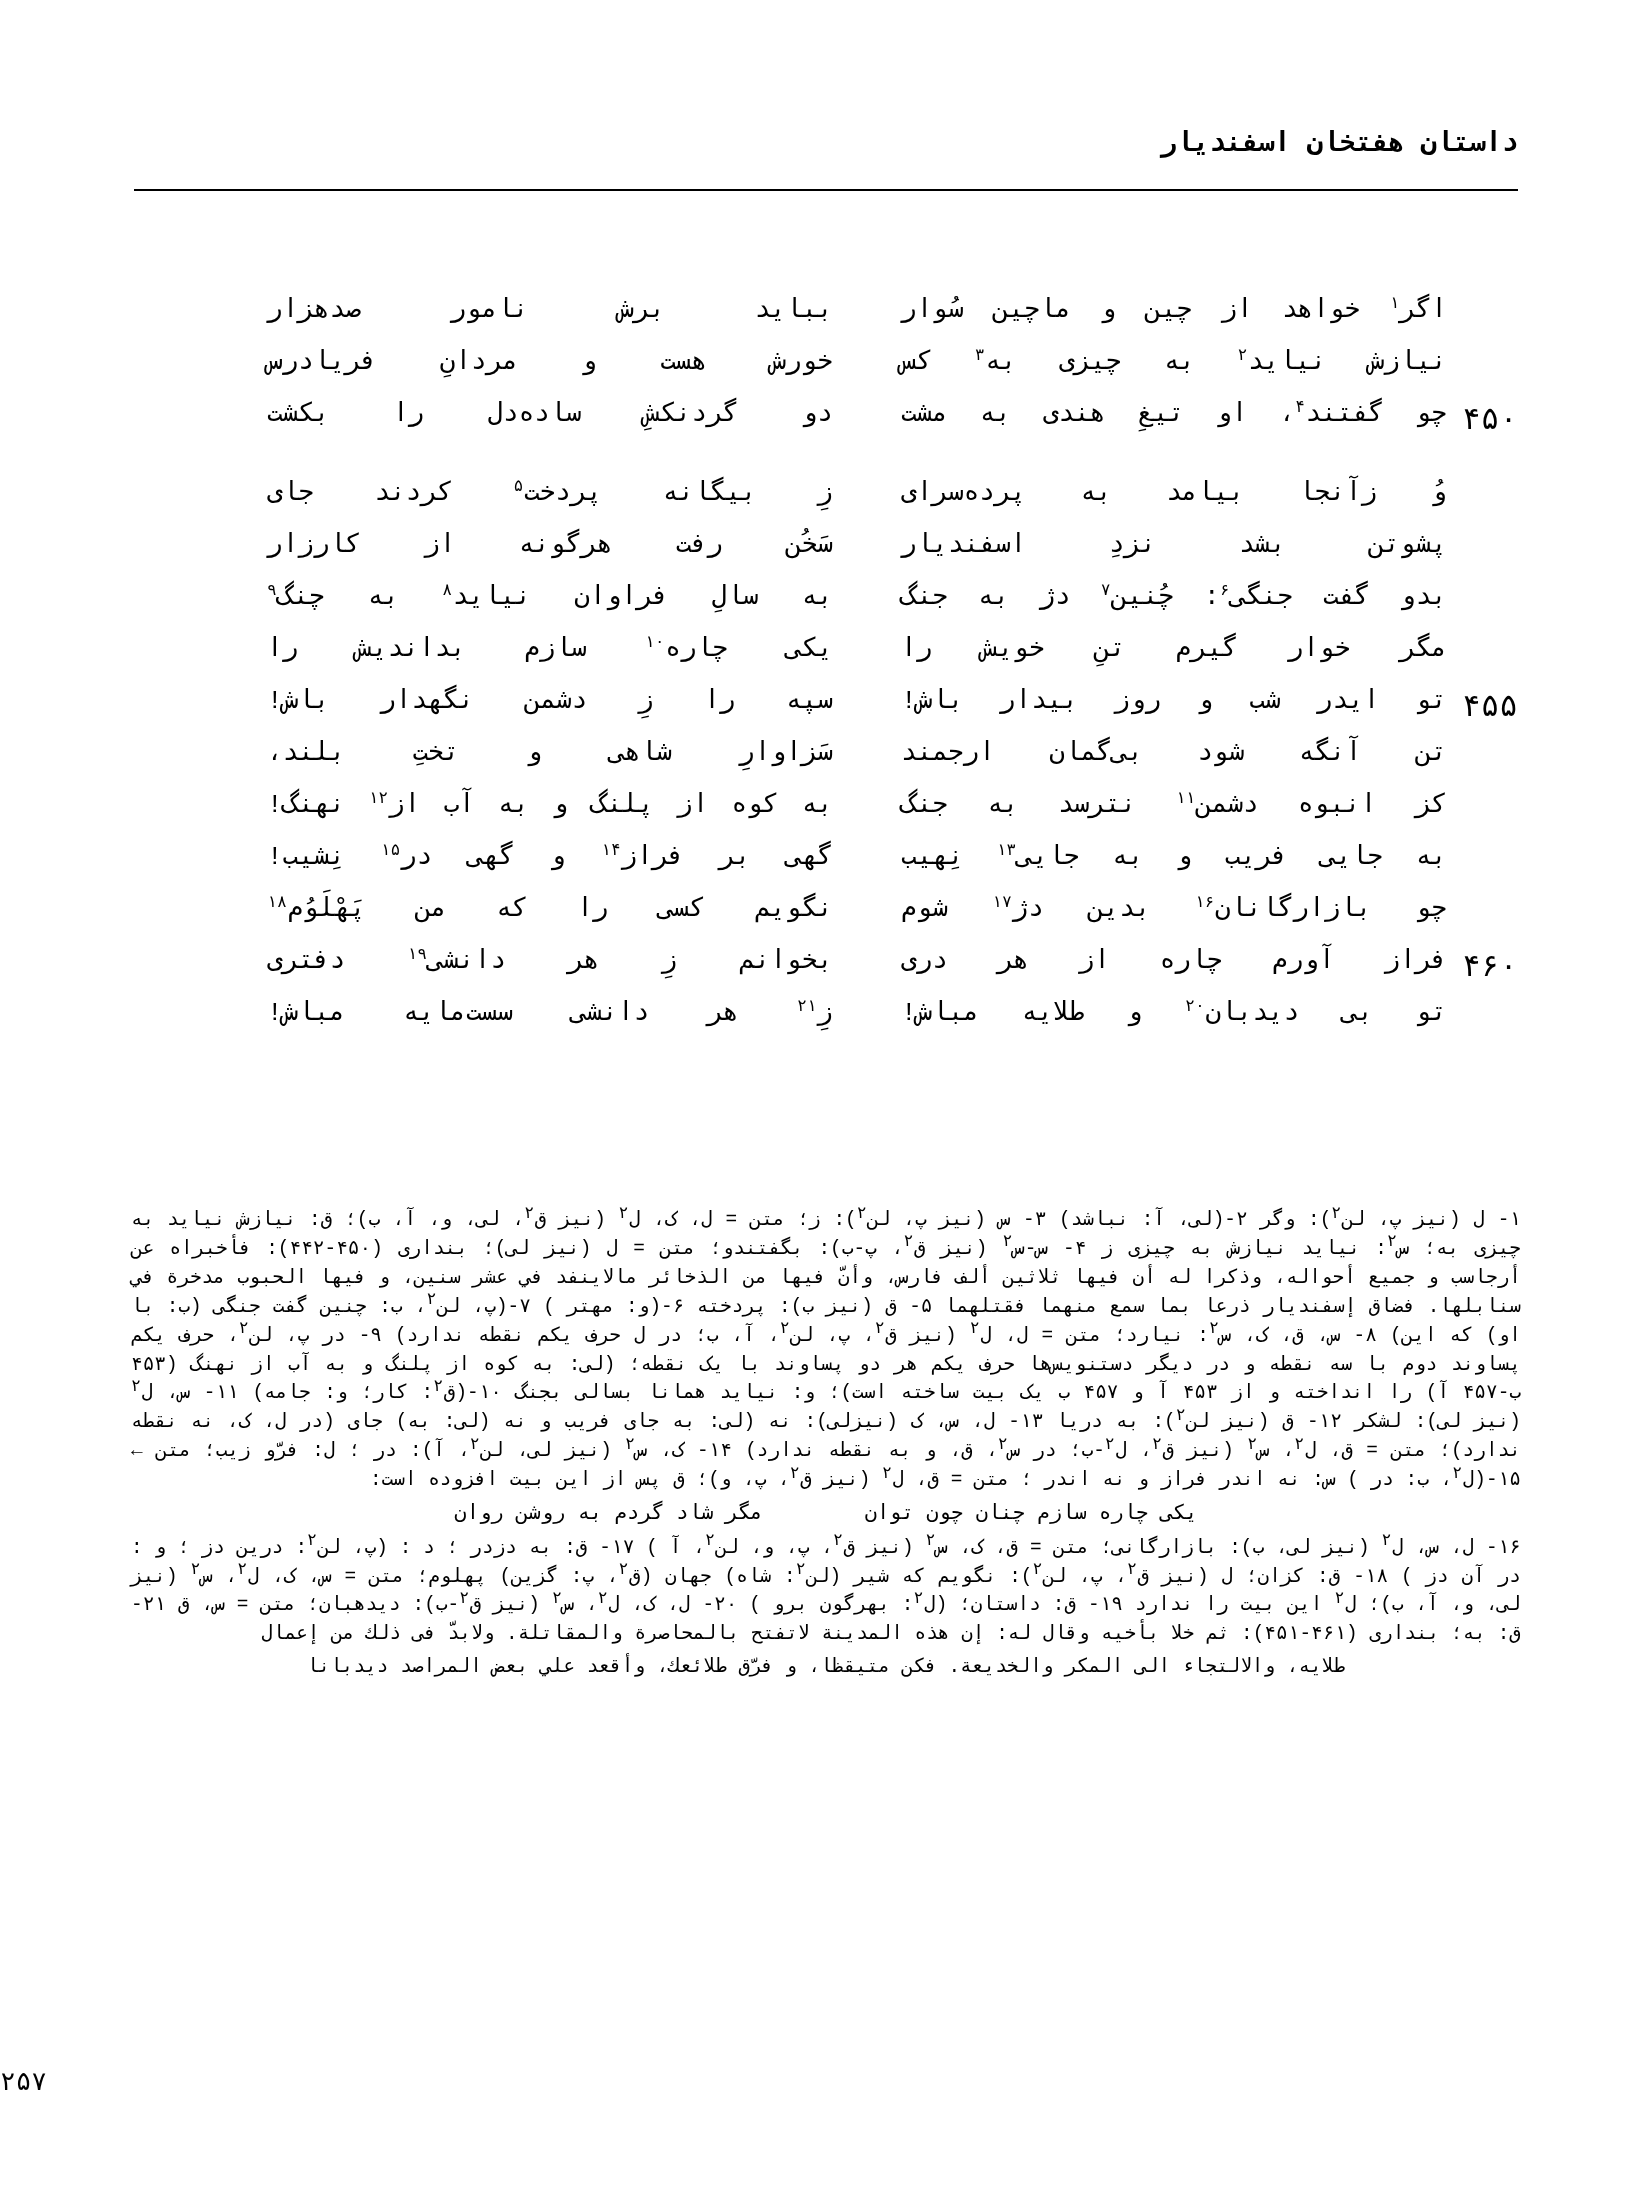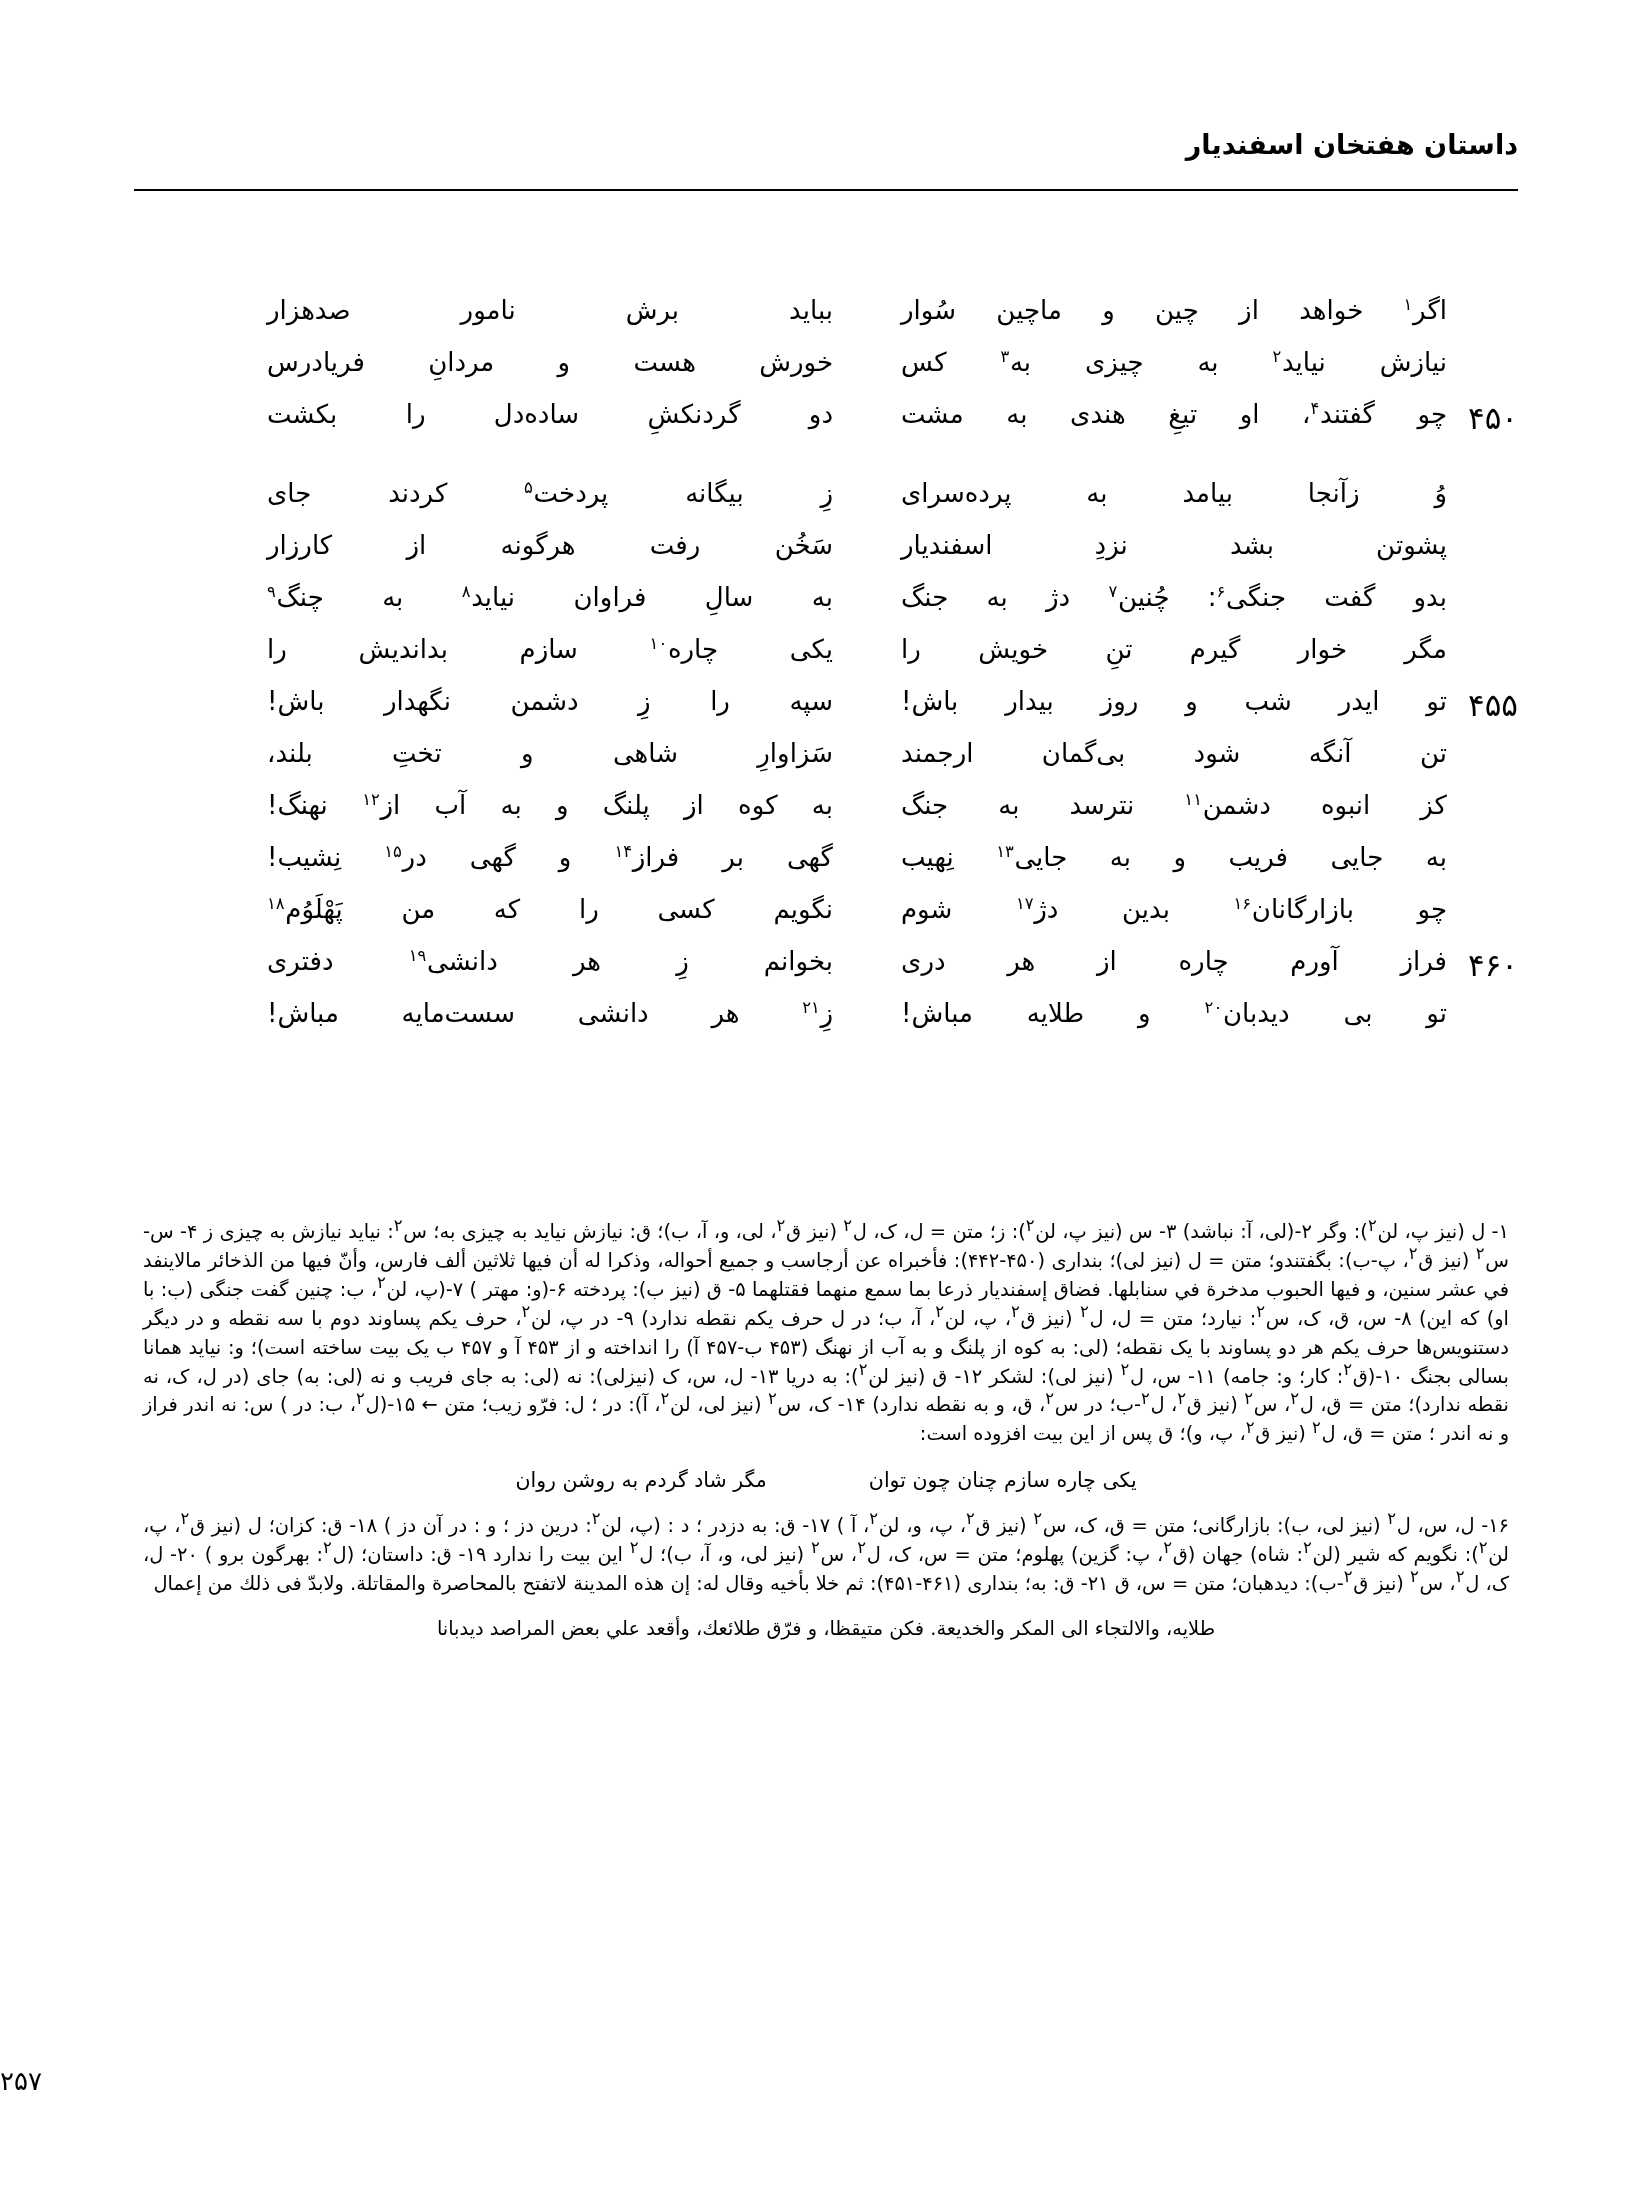--- a/index.html
+++ b/index.html
@@ -13,20 +13,21 @@
     position: relative;
     font-family: "DejaVu Sans", "Liberation Sans", sans-serif;
     color: #000000;
     overflow: hidden;
   }
 
   .page {
     position: absolute;
     inset: 0;
     padding: 0;
+    font-family: Liberation Mono, monospace;
   }
 
   
   .runhead-wrap {
     position: absolute;
     top: 130px;
     right: 134px;
     left: 134px;
     height: 61px;
   }
@@ -104,21 +105,21 @@
   .apparatus {
     position: absolute;
     top: 1202px;
     right: 127px;
     left: 127px;
     font-size: 19.4px;
     line-height: 1.49;
     text-align: justify;
     direction: rtl;
   }
-  .apparatus p { margin: 16px; }
+  .apparatus p { margin: 4px; }
   .app-line { display: block; }
   .inset-verse {
     display: flex;
     justify-content: center;
     gap: 102px;
     margin: 2.7px 0 1.4px 0;
     font-size: 20.5px;
     direction: rtl;
   }
   .inset-verse .iv-part { white-space: nowrap; }

